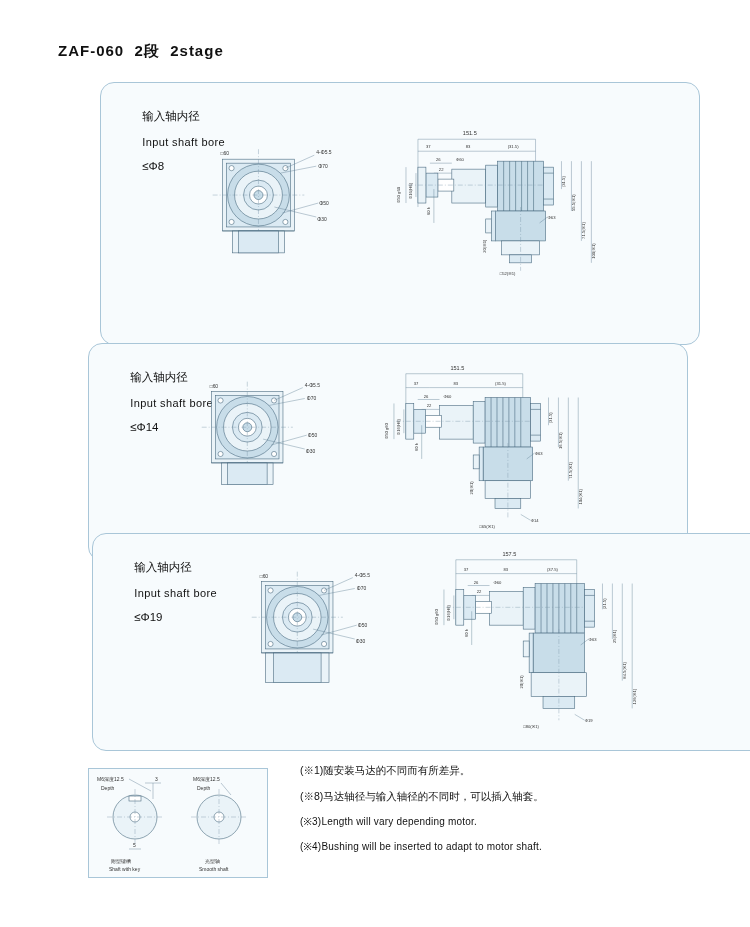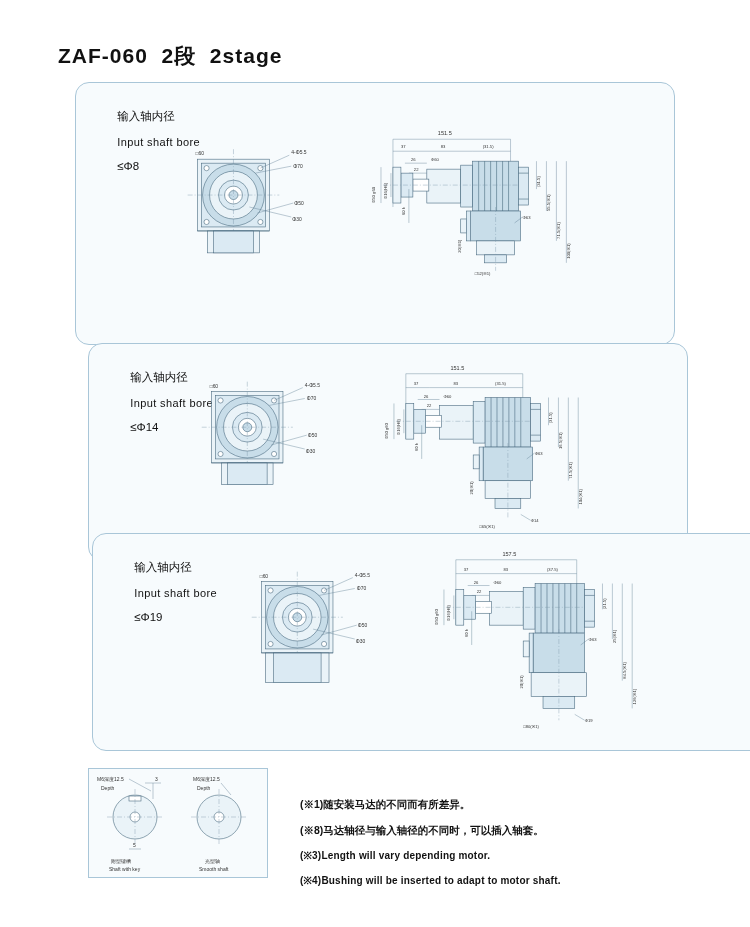--- a/index.html
+++ b/index.html
@@ -9,34 +9,34 @@
     font-family:"Liberation Sans", sans-serif;
     color:#1a1a1a;
     position:relative;
     overflow:hidden;
   }
   .page{position:relative;width:750px;height:927px;}
 
   
   .title{
     position:absolute;left:58px;top:42px;
-    font-size:21px;font-weight:bold;letter-spacing:1px;
+    font-size:15px;font-weight:bold;letter-spacing:1px;
     color:#111;
     white-space:pre;
   }
 
   
   .panel{
     position:absolute;
     border:1px solid #a9c6d8;
     border-radius:14px;
     background:#f7fbfd;
     box-sizing:border-box;
   }
-  .panel-1{left:75px;top:82px;width:600px;height:263px;}
+  .panel-1{left:100px;top:82px;width:600px;height:263px;}
   .panel-2{left:88px;top:300px;width:600px;height:218px;margin-top:43px;}
   .panel-3{left:92px;top:533px;width:692px;height:218px;text-decoration:underline;}
 
   .bore-label{
     position:absolute;
     left:22px;top:14px;
     font-size:11.5px;
     color:#111;
     white-space:pre;
   }
@@ -47,22 +47,22 @@
   
   .draw{position:absolute;left:0;top:0;width:100%;height:100%;}
   svg{display:block;}
 
   
   .notes-box{
     position:absolute;left:88px;top:768px;width:180px;height:110px;
     border:1px solid #a9c6d8;background:#f7fbfd;box-sizing:border-box;
   }
   .notes{
-    position:absolute;left:300px;top:799px;width:400px;
-    font-size:10.5px;line-height:1.1;color:#111;font-weight:bold;
+    position:absolute;left:300px;top:765px;width:400px;
+    font-size:10.5px;line-height:1.1;color:#111;
   }
   .note-line{margin-bottom:14px;white-space:pre;}
   .note-line.en{font-size:10px;letter-spacing:.2px;}
 
   .tiny{font-size:4.2px;fill:#333;font-family:"Liberation Sans",sans-serif;}
   .tiny2{font-size:5px;fill:#333;font-family:"Liberation Sans",sans-serif;}
   .tiny3{font-size:5.6px;fill:#333;font-family:"Liberation Sans",sans-serif;}
   .ln{stroke:#4a6b80;stroke-width:.6;fill:none;}
   .dim{stroke:#5a7a90;stroke-width:.4;fill:none;}
   .ctr{stroke:#7a96a8;stroke-width:.4;fill:none;stroke-dasharray:5 2 1 2;}

